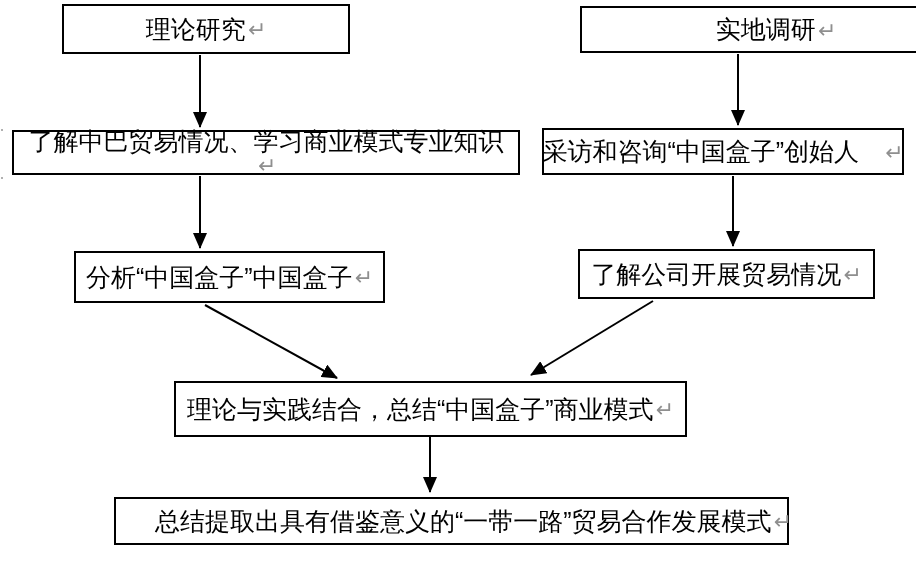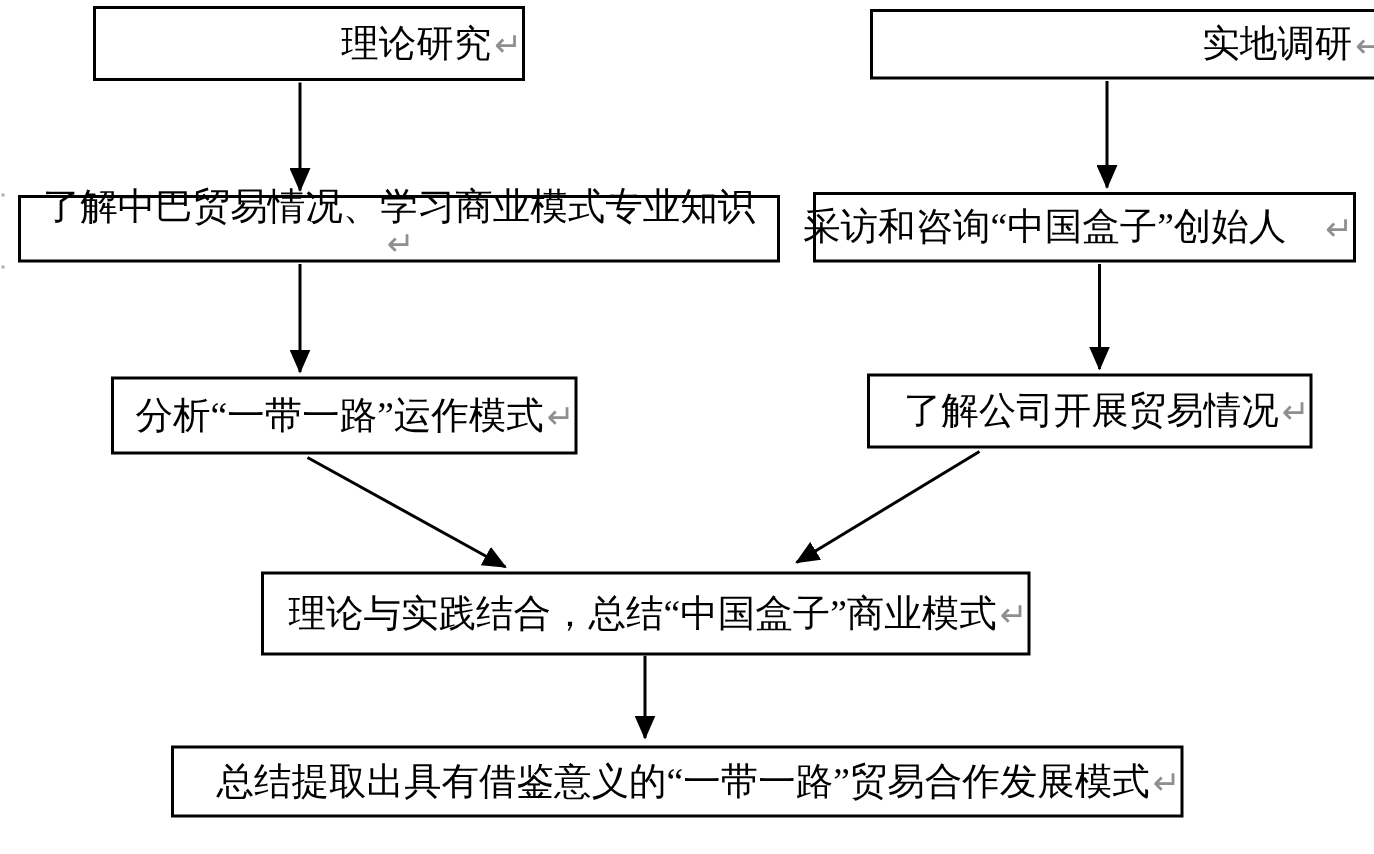--- a/index.html
+++ b/index.html
@@ -21,28 +21,27 @@
     top: 0;
     z-index: 1;
   }
   .flow-box {
     position: absolute;
     box-sizing: border-box;
     background: #ffffff;
     border: 2px solid #000000;
     display: flex;
     align-items: center;
-    justify-content: flex-end;
+    justify-content: center;
     white-space: nowrap;
     z-index: 2;
     font-size: 25px;
     color: #000000;
     letter-spacing: 0px;
     line-height: 1;
-    font-family: Liberation Serif, serif;
   }
   .box-label {
     display: inline-block;
   }
   .return-mark {
     display: inline-block;
     font-size: 22px;
     margin-left: 2px;
     transform: translateY(1px);
   }
@@ -82,21 +81,21 @@
     </div>
     <div class="flow-box" style="left: 12px; top: 130px; width: 508px; height: 45px; border-color: rgb(0, 0, 0); background: rgb(255, 255, 255); color: rgb(0, 0, 0); flex-direction: column;">
       <span class="box-label">了解中巴贸易情况、学习商业模式专业知识</span>
       <span class="return-mark" style="color: rgb(143, 143, 143);">↵</span>
     </div>
     <div class="flow-box" style="left: 542px; top: 128px; width: 362px; height: 47px; border-color: rgb(0, 0, 0); background: rgb(255, 255, 255); color: rgb(0, 0, 0); gap: 24px;">
       <span class="box-label">采访和咨询“中国盒子”创始人</span>
       <span class="return-mark" style="color: rgb(143, 143, 143);">↵</span>
     </div>
     <div class="flow-box" style="left: 74px; top: 251px; width: 311px; height: 52px; border-color: rgb(0, 0, 0); background: rgb(255, 255, 255); color: rgb(0, 0, 0);">
-      <span class="box-label">分析“一带一路”运作模式</span>
+      <span class="box-label">分析“中国盒子”中国盒子</span>
       <span class="return-mark" style="color: rgb(143, 143, 143);">↵</span>
     </div>
     <div class="flow-box" style="left: 578px; top: 249px; width: 297px; height: 50px; border-color: rgb(0, 0, 0); background: rgb(255, 255, 255); color: rgb(0, 0, 0);">
       <span class="box-label">了解公司开展贸易情况</span>
       <span class="return-mark" style="color: rgb(143, 143, 143);">↵</span>
     </div>
     <div class="flow-box" style="left: 174px; top: 381px; width: 513px; height: 56px; border-color: rgb(0, 0, 0); background: rgb(255, 255, 255); color: rgb(0, 0, 0);">
       <span class="box-label">理论与实践结合，总结“中国盒子”商业模式</span>
       <span class="return-mark" style="color: rgb(143, 143, 143);">↵</span>
     </div>

